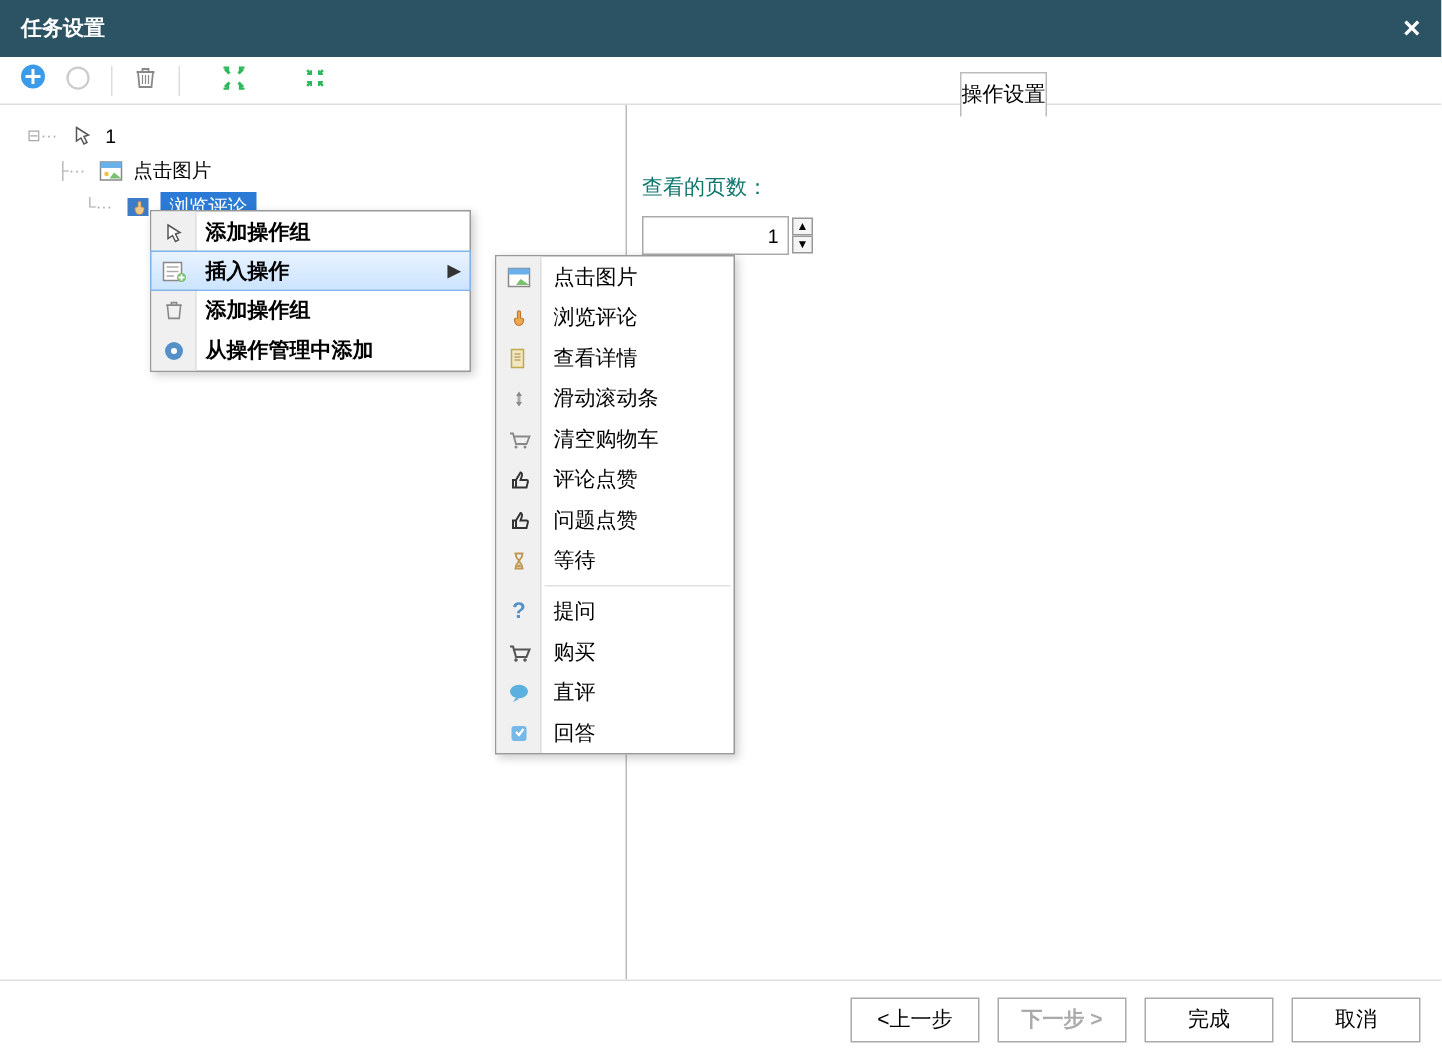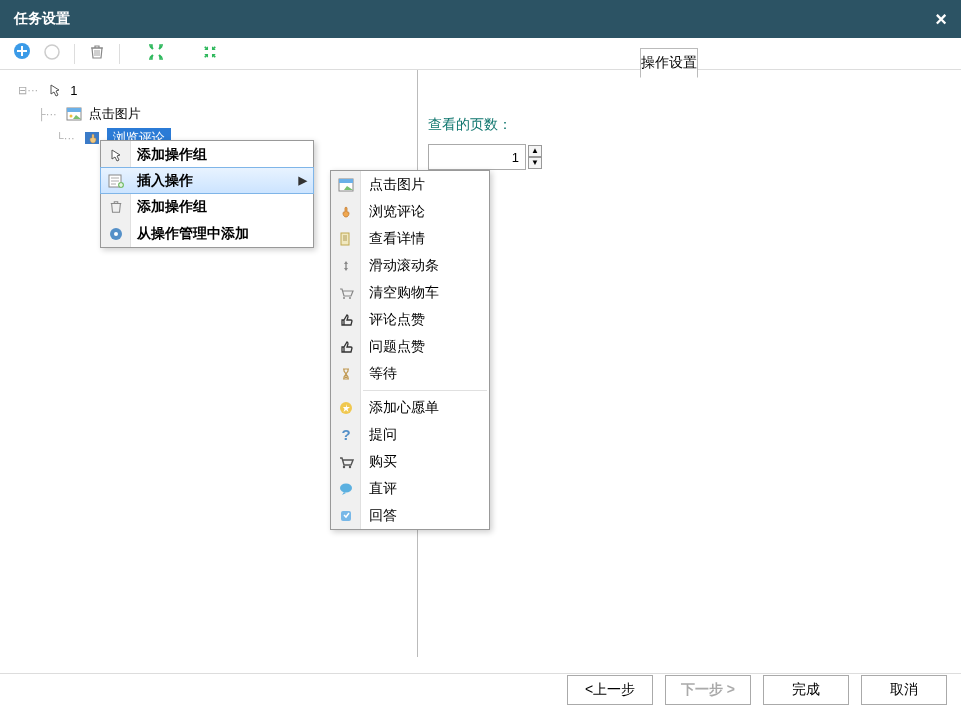--- a/index.html
+++ b/index.html
@@ -28,21 +28,21 @@
     
     .tab-header { position: absolute; top: -22px; left: 222px; background: #fff; border: 1px solid #bbb; border-bottom: 1px solid #fff; padding: 5px 0; font-size: 14px; z-index: 2; }
     
     .config-area { padding: 46px 10px 10px 10px; }
     .config-label { font-size: 14px; color: #0f766e; margin-bottom: 10px; }
     .spinner-wrap { display: flex; align-items: center; }
     .spinner-input { width: 98px; height: 26px; border: 1px solid #aaa; text-align: right; padding: 0 6px; font-size: 13px; }
     .spinner-btns { display: flex; flex-direction: column; margin-left: 2px; }
     .spinner-btn { width: 14px; height: 12px; border: 1px solid #999; background: #f5f5f5; display: flex; align-items: center; justify-content: center; font-size: 8px; cursor: pointer; line-height: 1; }
     
-    .footer { position: absolute; bottom: 0; left: 0; right: 0; height: 32px; background: #fff; border-top: 1px solid #ddd; display: flex; align-items: center; justify-content: flex-end; padding: 0 14px; gap: 12px; }
+    .footer { position: absolute; bottom: 0; left: 0; right: 0; height: 52px; background: #fff; border-top: 1px solid #ddd; display: flex; align-items: center; justify-content: flex-end; padding: 0 14px; gap: 12px; }
     .footer-btn { min-width: 86px; height: 30px; border: 1px solid #aaa; background: #fff; font-size: 14px; cursor: pointer; display: flex; align-items: center; justify-content: center; }
     .footer-btn.disabled { color: #aaa; cursor: default; font-weight: bold; }
     
     .context-menu { position: absolute; background: #fff; border: 1px solid #999; box-shadow: 2px 2px 6px rgba(0,0,0,0.2); z-index: 100; }
     .cm-left-strip { position: absolute; left: 0; top: 0; bottom: 0; width: 30px; background: #f0f0f0; border-right: 1px solid #e0e0e0; }
     .cm-item { position: relative; height: 27px; display: flex; align-items: center; padding-left: 36px; padding-right: 22px; cursor: pointer; font-size: 14px; }
     .cm-item:hover, .cm-item.highlighted { background: linear-gradient(#e8f3ff, #cce4ff); border: 1px solid #7fb5e8; margin: -1px; padding-right: 21px; align-items: center; }
     .cm-icon { position: absolute; left: 6px; width: 18px; height: 18px; display: inline-flex; align-items: center; justify-content: center; }
     .cm-arrow { position: absolute; right: 6px; font-size: 11px; color: #333; }
     .cm-divider { height: 1px; background: #e0e0e0; margin: 3px 2px 3px 32px; }
@@ -280,29 +280,20 @@
         <svg width="14" height="14" viewBox="0 0 14 14">
           <path d="M4 2h6M4 12h6M5 2v2l2 3-2 3v2M9 2v2l-2 3 2 3v2" fill="none" stroke="#c09850" stroke-width="1.2"></path>
           <path d="M5 11h4l-2-2z" fill="#c09850"></path>
         </svg>
       </span>
     <span>等待</span>
   </div>
   <div class="cm-divider"></div>
   <div class="cm-item">
     <span class="cm-icon">
-        <svg width="14" height="14" viewBox="0 0 14 14">
-          <circle cx="7" cy="7" r="6" fill="#f0c850"></circle>
-          <path d="M7 3l1 3h3l-2.5 2 1 3-2.5-2-2.5 2 1-3L4 6h3z" fill="#fff"></path>
-        </svg>
-      </span>
-    <span>添加心愿单</span>
-  </div>
-  <div class="cm-item">
-    <span class="cm-icon">
         <span style="color:#5590c8;font-weight:bold;font-size:15px">?</span>
       </span>
     <span>提问</span>
   </div>
   <div class="cm-item">
     <span class="cm-icon">
         <svg width="16" height="14" viewBox="0 0 16 14">
           <path d="M2 3h2l2 7h7l2-5H5" fill="none" stroke="#555" stroke-width="1.4"></path>
           <circle cx="6" cy="12" r="1.2" fill="#555"></circle>
           <circle cx="12" cy="12" r="1.2" fill="#555"></circle>

